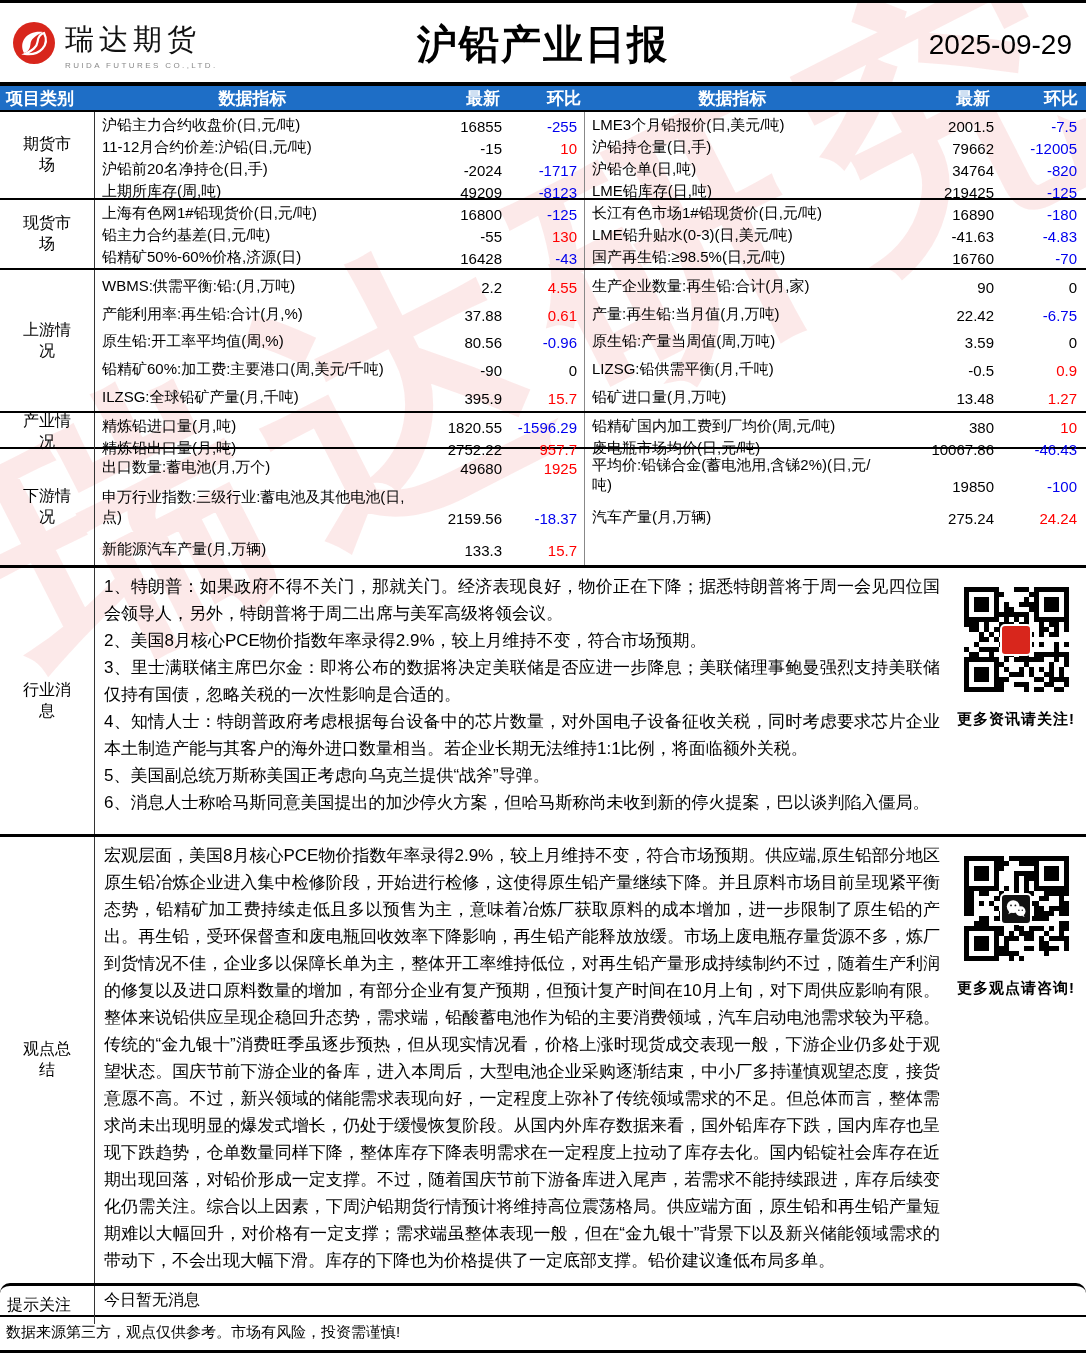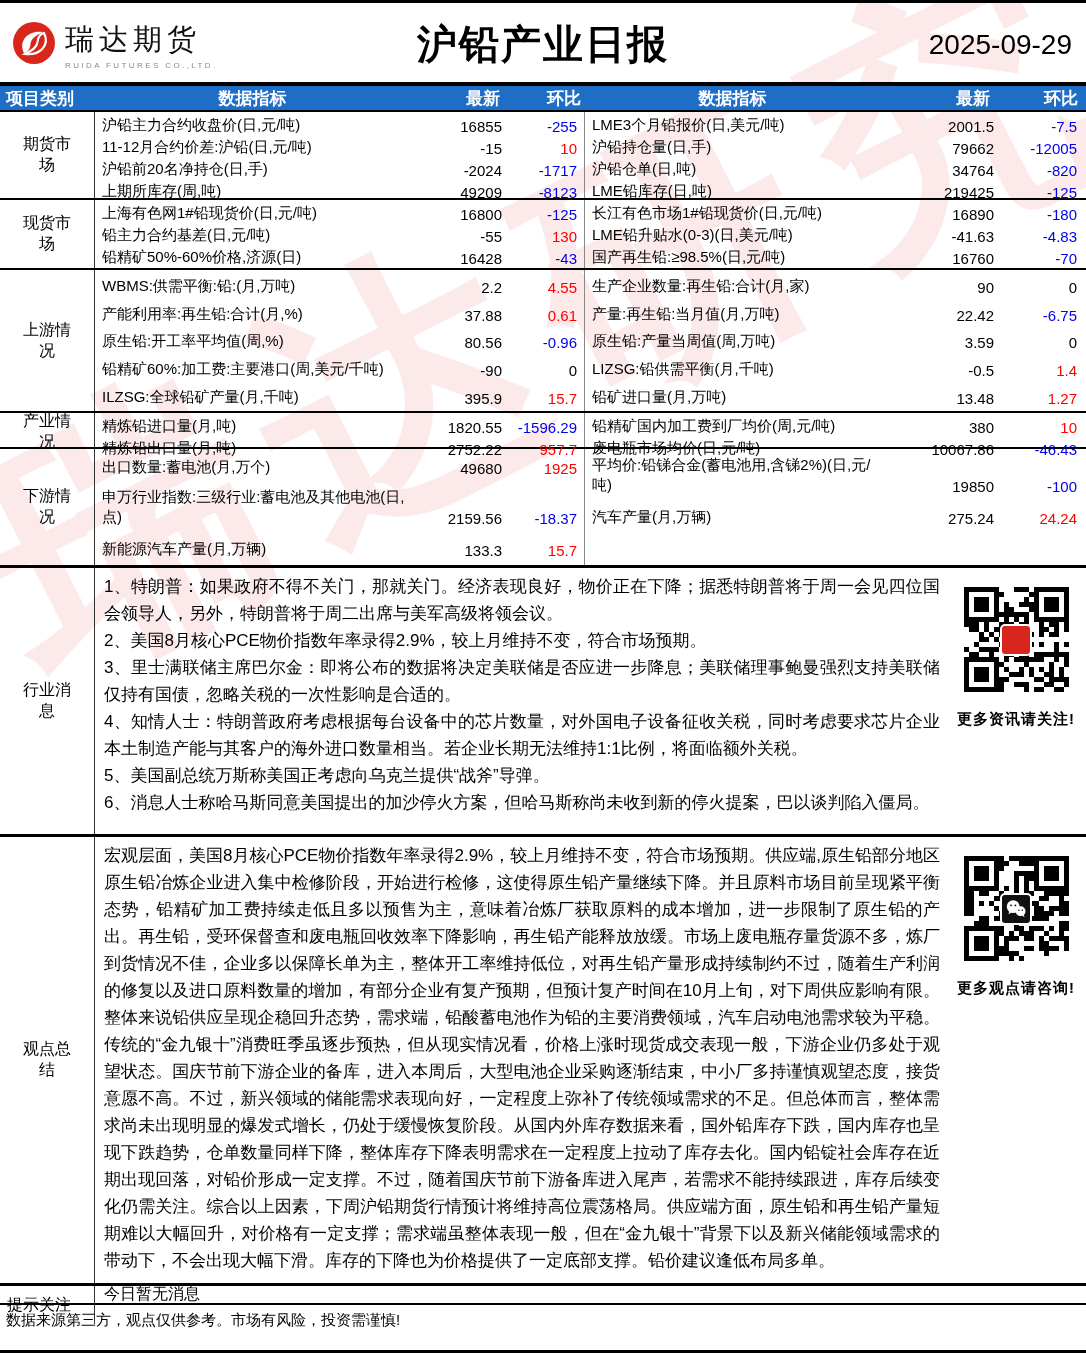--- a/index.html
+++ b/index.html
@@ -73,21 +73,21 @@
              display: grid; grid-template-columns: repeat(21,1fr); grid-template-rows: repeat(21,1fr); }
   .qr-grid i { display: block; }
   .qr-grid i.on { background: #000; }
   .qr-badge { position: absolute; left: 50%; top: 50%; transform: translate(-50%,-50%);
               width: 32px; height: 32px; border-radius: 5px; border: 2px solid #fff;
               display: flex; align-items: center; justify-content: center; }
   .qr-badge.red { background: var(--brand, #d8261c); }
   .qr-badge.blk { background: #111; }
   .qr-caption { margin-top: 12px; font-size: 15px; font-weight: bold; letter-spacing: 1px; }
   
-  .notice { display: flex; border-top: 3px solid #000; height: 20px; }
+  .notice { display: flex; border-top: 3px solid #000; height: 32px; border-radius: 10px; }
   .notice .cat { justify-content: flex-start; padding-left: 7px; font-size: 16px; }
   .notice-text { flex: 1; display: flex; align-items: center; font-size: 16px; padding-left: 9px; }
   .footer { border-top: 2px solid #000; font-size: 15px; padding: 6px 4px 0 6px; }
 </style>
 </head>
 <body>
 
 <div class="page">
   <div class="watermark">瑞达研究</div>
 
@@ -247,21 +247,21 @@
       <div class="dchg neg">-6.75</div>
     </div>
             <div class="drow">
       <div class="dlabel">原生铅:产量当周值(周,万吨)</div>
       <div class="dval">3.59</div>
       <div class="dchg ">0</div>
     </div>
             <div class="drow">
       <div class="dlabel">LIZSG:铅供需平衡(月,千吨)</div>
       <div class="dval">-0.5</div>
-      <div class="dchg pos">1.4</div>
+      <div class="dchg pos">0.9</div>
     </div>
             <div class="drow">
       <div class="dlabel">铅矿进口量(月,万吨)</div>
       <div class="dval">13.48</div>
       <div class="dchg pos">1.27</div>
     </div>
           </div>
      </div>
         <div class="section">
        <div class="cat">产业情况</div>

